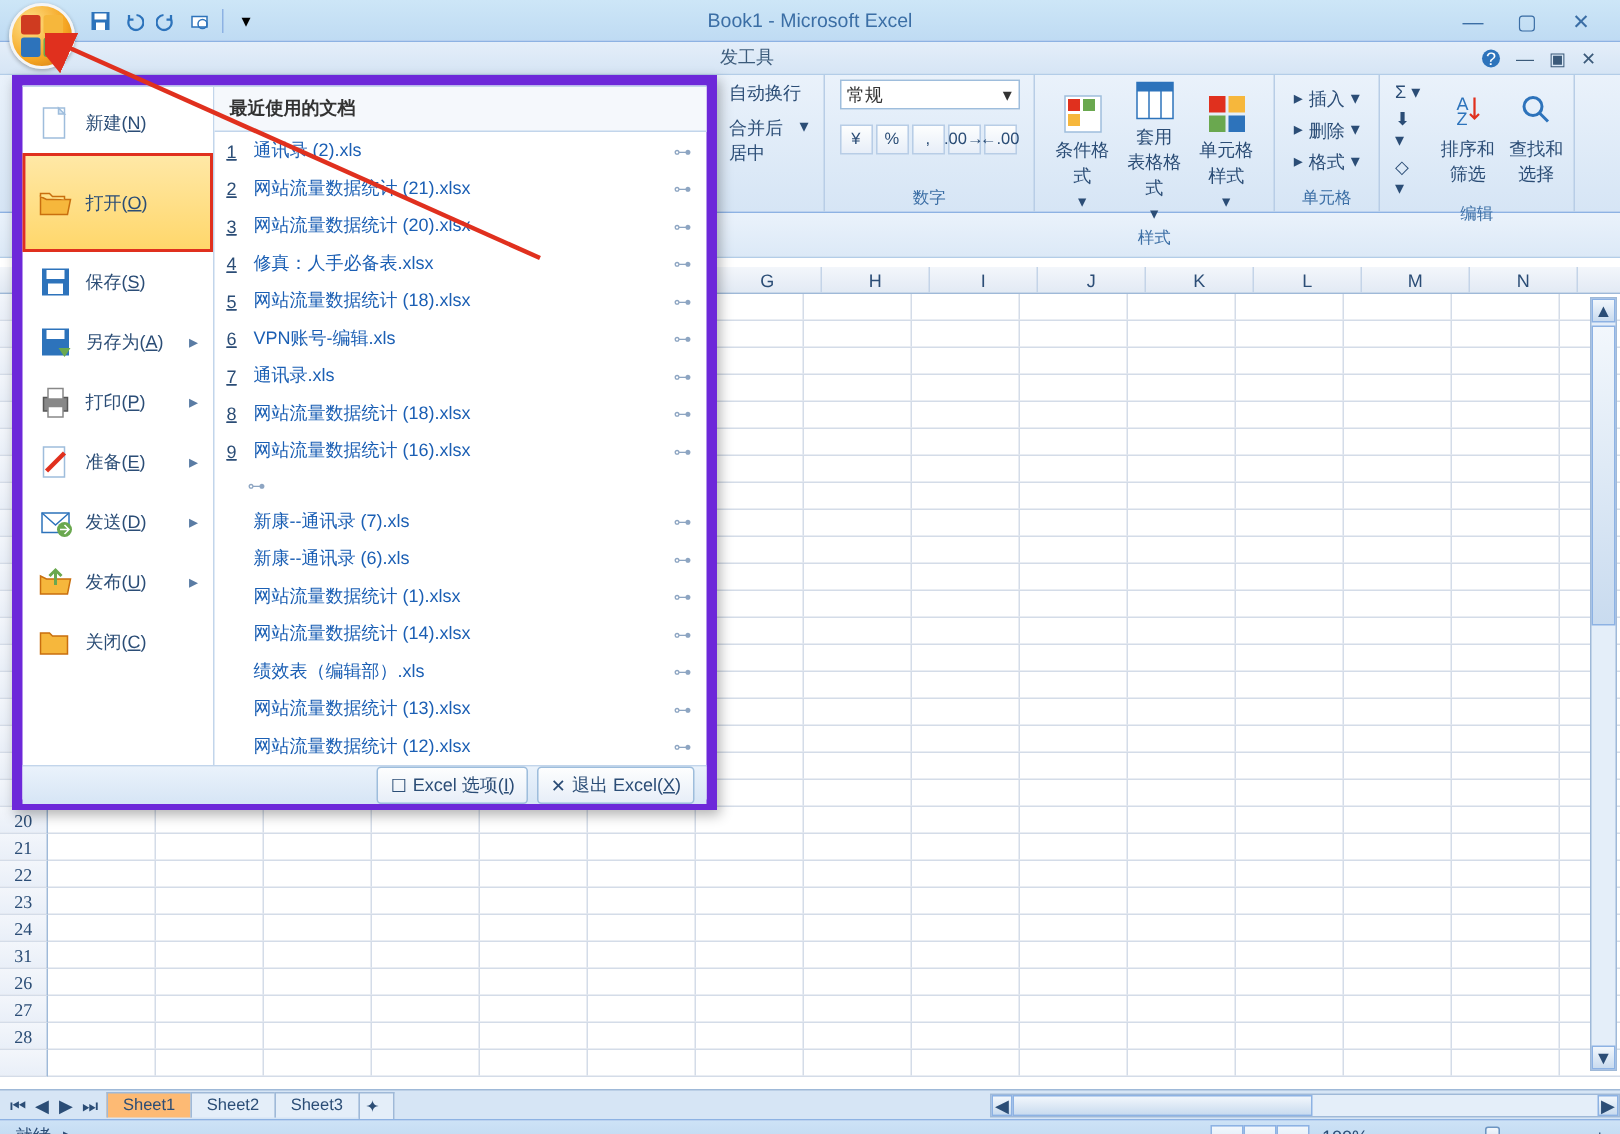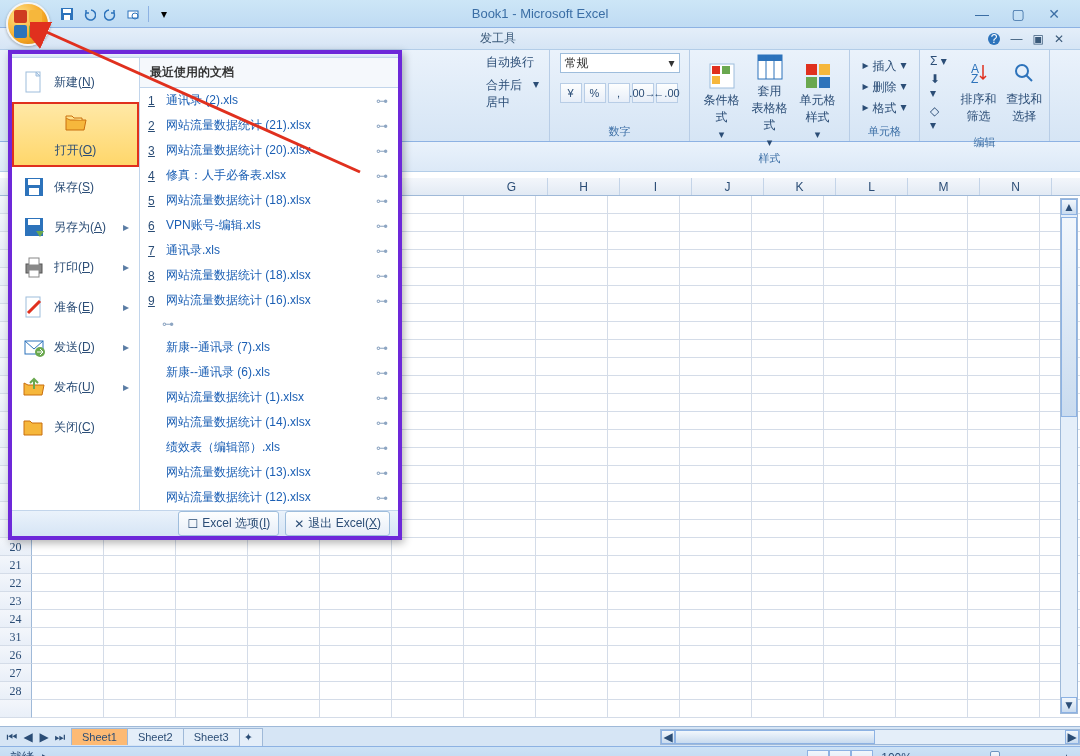--- a/index.html
+++ b/index.html
@@ -73,26 +73,26 @@
 .view-btn { width:22px; height:16px; border:1px solid #8db2e3; background:linear-gradient(#f2f7fc,#d8e7f6); }
 .zoom-slider { width:120px; height:4px; background:#8db2e3; position:relative; border-radius:2px;}
 .zoom-thumb { width:10px; height:14px; background:linear-gradient(#f2f7fc,#c9dbef); border:1px solid #6d95c2; position:absolute; left:55px; top:-5px; border-radius:2px;}
 
 
 .vscroll { position:absolute; right:2px; top:198px; bottom:42px; width:18px; background:#e4eef9; border:1px solid #9fb9d8;}
 .vscroll-arrow { height:16px; background:linear-gradient(#f2f7fc,#c9dbef); border:1px solid #8db2e3; display:flex; align-items:center;justify-content:center; color:#2b4d76;}
 .vscroll-thumb { position:absolute; top:18px; left:0; right:0; height:200px; background:linear-gradient(#f2f7fc,#c9dbef); border:1px solid #8db2e3;}
 
 
-.office-menu { position:absolute; left:8px; top:50px; width:394px; height:490px; background:#fff; border:4px solid #6d28d9; box-shadow:2px 3px 8px rgba(0,0,0,.3); z-index:15; display:flex; flex-direction:column;}
+.office-menu { position:absolute; left:8px; top:50px; width:470px; height:490px; background:#fff; border:7px solid #6d28d9; box-shadow:2px 3px 8px rgba(0,0,0,.3); z-index:15; display:flex; flex-direction:column;}
 .office-menu-top { height:6px; background:linear-gradient(#eaf2fb,#d6e5f5); border-bottom:1px solid #c2d5eb;}
 .office-menu-body { flex:1; display:flex; }
 .om-left { width:128px; border-right:1px solid #c2d5eb; padding:4px 0;}
 .om-item { display:flex; align-items:center; gap:8px; padding:8px 10px; color:#2b4d76; }
-.om-item.highlighted { background:linear-gradient(#ffe8a6,#ffd76b); border:2px solid #e0301e; margin:0 0; padding:6px 8px;flex-direction:column;}
+.om-item.highlighted { background:linear-gradient(#ffe8a6,#ffd76b); border:2px solid #e0301e; margin:0 0; padding:19px 8px;}
 .om-item .arrow { margin-left:auto; color:#5a7ca4;}
 .om-icon { width:24px; height:24px; flex:0 0 24px; }
 .om-right { flex:1; display:flex; flex-direction:column; }
 .om-right-header { padding:6px 10px; font-weight:bold; color:#333; border-bottom:1px solid #c2d5eb; background:#f5f8fc;}
 .recent-list { flex:1; overflow:auto; }
 .recent-item { display:flex; align-items:center; padding:4px 10px 4px 8px; color:#1b5fb4; }
 .recent-num { width:14px; color:#2b4d76; text-decoration:underline; }
 .recent-name { flex:1; padding-left:4px; text-decoration:underline; text-decoration-color:transparent;}
 .recent-item .pin { color:#8da5c2; }
 .om-footer { height:30px; border-top:1px solid #c2d5eb; background:linear-gradient(#eaf2fb,#d6e5f5); display:flex; justify-content:flex-end; align-items:center; padding:0 8px; gap:6px;}

